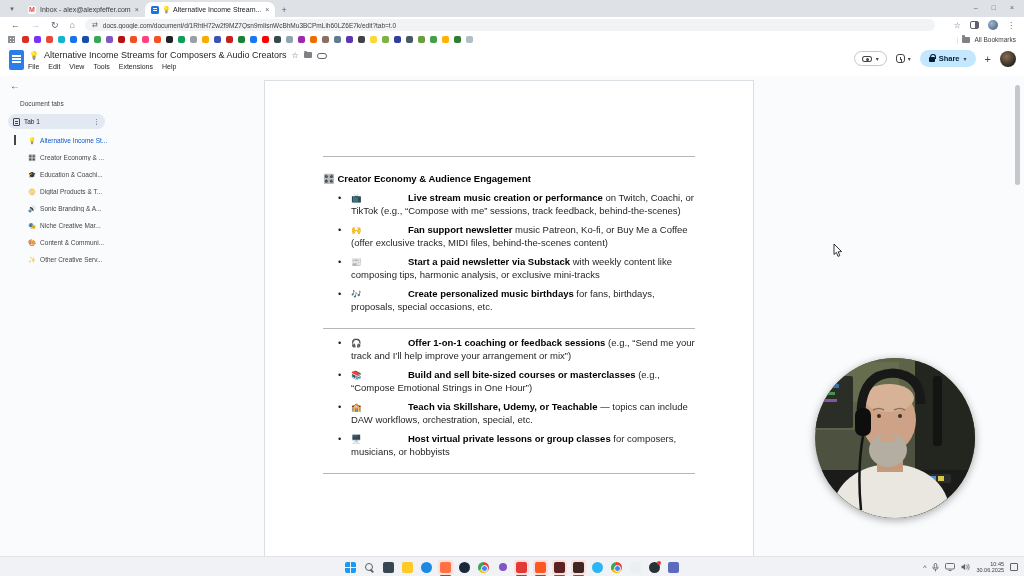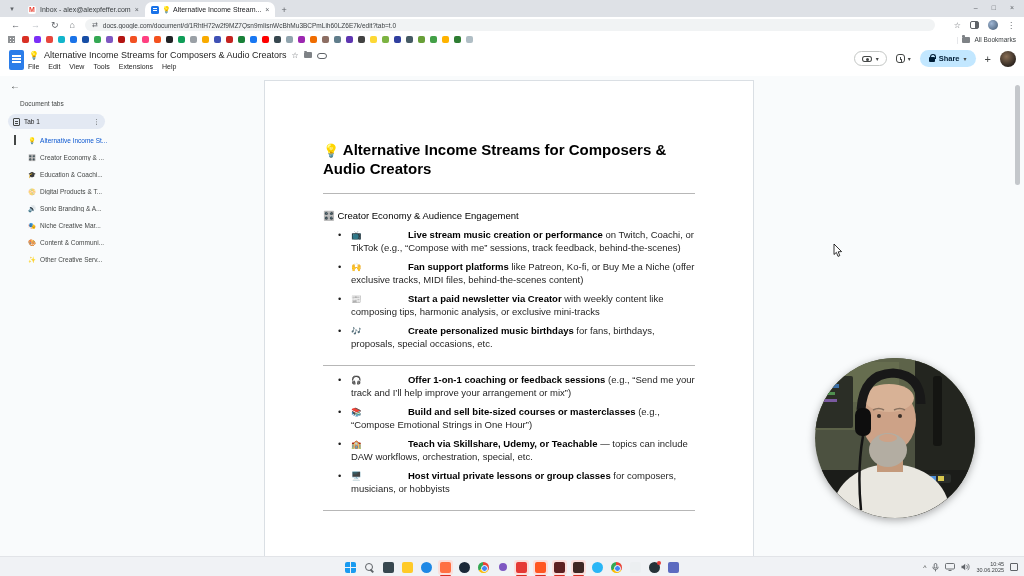--- a/index.html
+++ b/index.html
@@ -93,21 +93,21 @@
   .sb-item.active::before{content:"";position:absolute;left:14px;top:3px;width:1.5px;height:10px;background:#444746;}
   .sb-item .label{white-space:nowrap;overflow:hidden;}
 
   
   .page{position:absolute;left:264px;top:4px;width:490px;height:500px;background:#fff;
     border:1px solid #dadfe4;padding:60px 58px 0 58px;}
   .doc-title{font-size:15px;font-weight:bold;color:#000;line-height:18px;}
   .doc-title .emoji{font-size:13px;}
   .doc-subtitle{margin-top:16px;font-size:9.5px;font-style:italic;color:#1f1f1f;}
   .doc-hr{height:1px;background:#b7b7b7;margin-top:15px;}
-  .doc-h2{margin-top:16px;font-size:9.5px;font-weight:normal;color:#000;}
+  .doc-h2{margin-top:16px;font-size:9.5px;font-weight:bold;color:#000;}
   .doc-ul{margin-top:8px;}
   .doc-li{position:relative;padding-left:28px;font-size:9.5px;line-height:12.5px;color:#1f1f1f;margin-bottom:7px;}
   .li-marker{position:absolute;left:15px;top:0;}
   .doc-li .emoji{font-size:8.5px;}
   .doc-li b{color:#000;padding-left:44px;}
 
   
   .scroll-thumb{position:absolute;left:1015px;top:9px;width:5px;height:100px;background:#c4c7cb;border-radius:2.5px;}
 
   
@@ -307,31 +307,27 @@
           <span class="emoji">🎨</span>
           <span class="label">Content &amp; Communi...</span>
         </div>
         <div class="sb-item">
           <span class="emoji">✨</span>
           <span class="label">Other Creative Serv...</span>
         </div>
       </div>
 
     <div class="page">
-      <div class="doc-title">
-        <span class="emoji">💡</span>
-        <span>Alternative Income Streams for Composers &amp; Audio Creators</span>
-      </div>
       <div>
           <div class="doc-hr"></div>
           <div class="doc-h2"><span class="emoji">🎛️ </span><span>Creator Economy &amp; Audience Engagement</span></div>
           <div class="doc-ul">
             <div class="doc-li"><span class="li-marker">•</span><span class="emoji">📺 </span><b>Live stream music creation or performance</b><span> on Twitch, Coachi, or TikTok (e.g., “Compose with me” sessions, track feedback, behind-the-scenes)</span></div>
-            <div class="doc-li"><span class="li-marker">•</span><span class="emoji">🙌 </span><b>Fan support platforms</b><span> like Patreon, Ko-fi, or Buy Me a Niche (offer exclusive tracks, MIDI files, behind-the-scenes content)</span></div>
-            <div class="doc-li"><span class="li-marker">•</span><span class="emoji">📰 </span><b>Start a paid newsletter via Creator</b><span> with weekly content like composing tips, harmonic analysis, or exclusive mini-tracks</span></div>
+            <div class="doc-li"><span class="li-marker">•</span><span class="emoji">🙌 </span><b>Fan support newsletter</b><span> music Patreon, Ko-fi, or Buy Me a Coffee (offer exclusive tracks, MIDI files, behind-the-scenes content)</span></div>
+            <div class="doc-li"><span class="li-marker">•</span><span class="emoji">📰 </span><b>Start a paid newsletter via Substack</b><span> with weekly content like composing tips, harmonic analysis, or exclusive mini-tracks</span></div>
             <div class="doc-li"><span class="li-marker">•</span><span class="emoji">🎶 </span><b>Create personalized music birthdays</b><span> for fans, birthdays, proposals, special occasions, etc.</span></div>
           </div>
           <div class="doc-hr"></div>
           <div class="doc-ul">
             <div class="doc-li"><span class="li-marker">•</span><span class="emoji">🎧 </span><b>Offer 1-on-1 coaching or feedback sessions</b><span> (e.g., “Send me your track and I’ll help improve your arrangement or mix”)</span></div>
             <div class="doc-li"><span class="li-marker">•</span><span class="emoji">📚 </span><b>Build and sell bite-sized courses or masterclasses</b><span> (e.g., “Compose Emotional Strings in One Hour”)</span></div>
             <div class="doc-li"><span class="li-marker">•</span><span class="emoji">🏫 </span><b>Teach via Skillshare, Udemy, or Teachable</b><span> — topics can include DAW workflows, orchestration, special, etc.</span></div>
             <div class="doc-li"><span class="li-marker">•</span><span class="emoji">🖥️ </span><b>Host virtual private lessons or group classes</b><span> for composers, musicians, or hobbyists</span></div>
           </div>
           <div class="doc-hr"></div>

